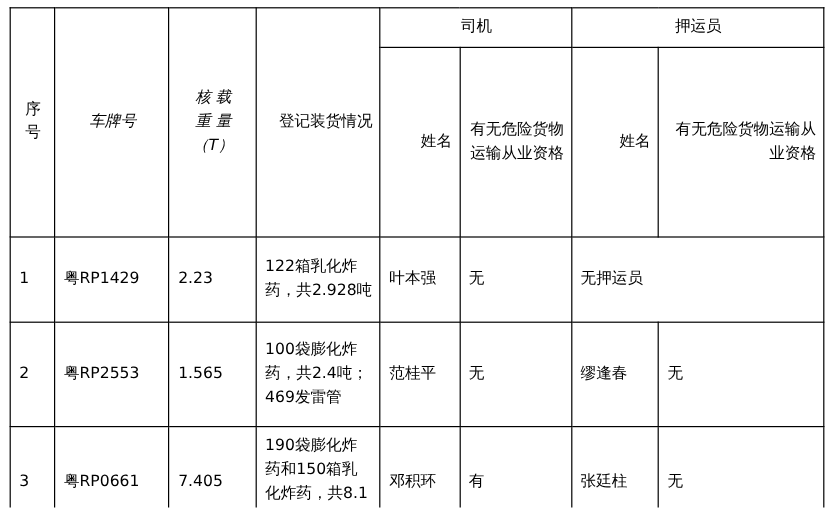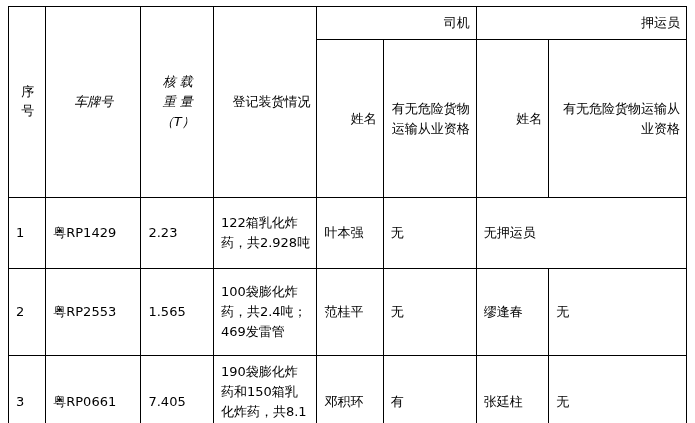--- a/index.html
+++ b/index.html
@@ -41,21 +41,21 @@
   .c-plate    { width: 92px; }
   .c-weight   { width: 70px; }
   .c-load     { width: 100px; }
   .c-dname    { width: 64px; }
   .c-dqual    { width: 90px; }
   .c-gname    { width: 70px; }
   .c-gqual    { width: 133px; }
 
   
   .hdr-group {
-    text-align: right;
+    text-align: center;
     vertical-align: middle;
     font-size: 13px;
   }
   .hdr-cell {
     text-align: right;
     vertical-align: middle;
     font-size: 13px;
   }
   .hdr-seq {
     text-align: center;

